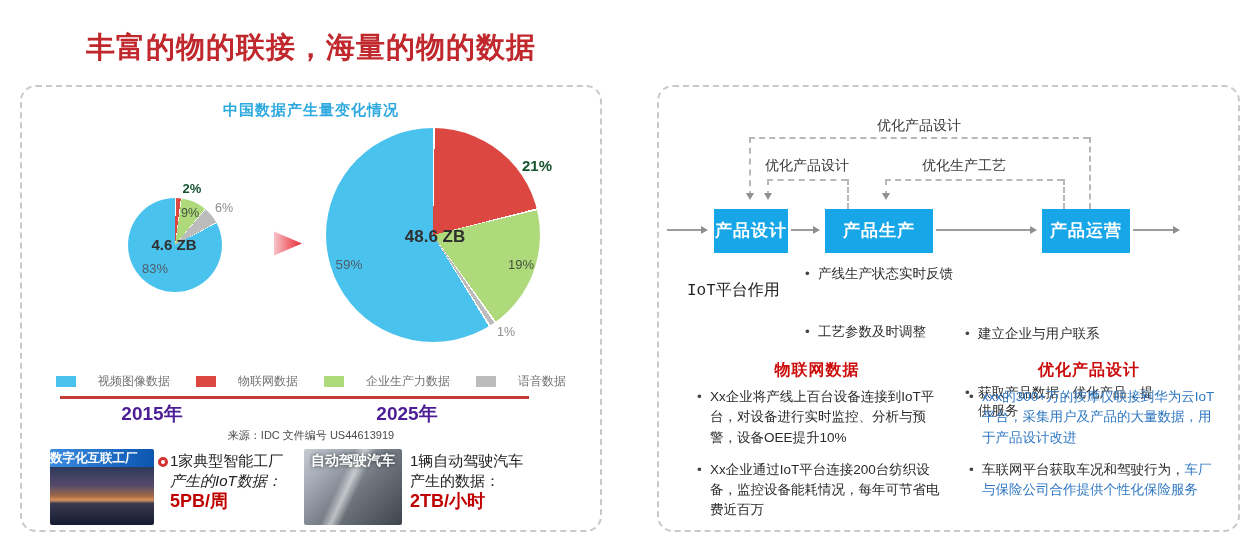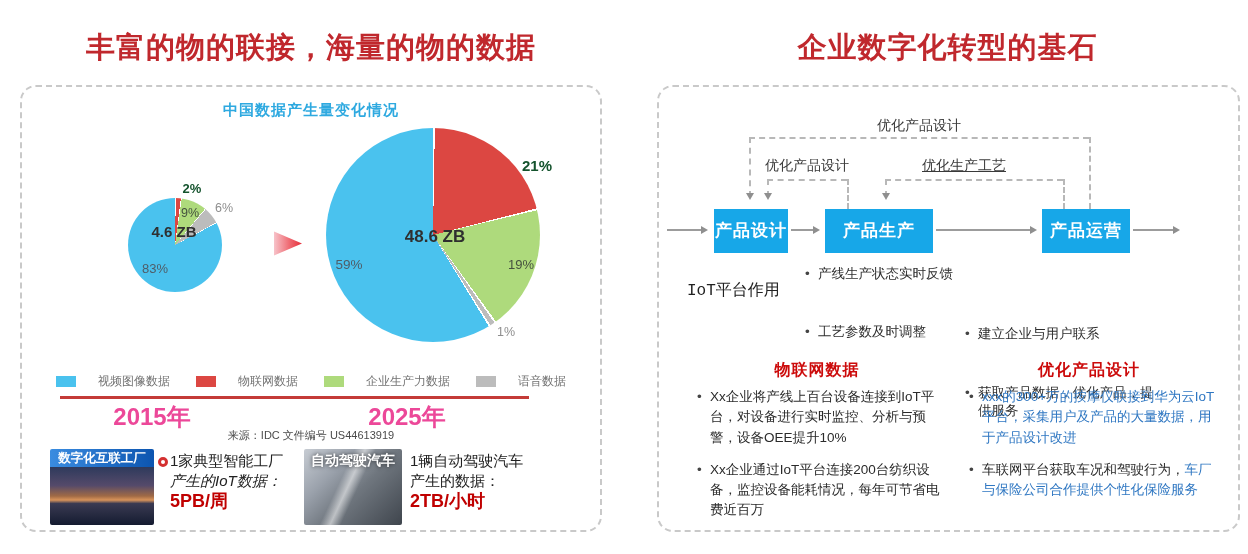--- a/index.html
+++ b/index.html
@@ -14,24 +14,24 @@
   .plabel{position:absolute;transform:translate(-50%,-50%);font-size:13px;color:#4f5d68;white-space:nowrap;}
   .plabel.red{color:#14532d;font-weight:bold;}
   .plabel.grey{color:#8e8e8e;font-size:12.5px;}
   .plabel.dark{color:#45523f;}
   .ctr{position:absolute;transform:translate(-50%,-50%);font-weight:bold;color:#2f2f2f;white-space:nowrap;}
   .grow-arrow{position:absolute;background:linear-gradient(90deg,#f7c3ca 0%,#ef6a72 55%,#e6303c 100%);clip-path:polygon(0 6%,100% 50%,0 94%);}
   .legend{position:absolute;left:0;width:100%;display:flex;justify-content:center;gap:26px;}
   .legend-item{display:flex;align-items:center;gap:22px;font-size:12px;color:#737373;}
   .swatch{width:20px;height:11px;display:inline-block;}
   .redline{position:absolute;height:3px;background:#c43b38;}
-  .year{position:absolute;width:90px;text-align:center;font-size:24px;font-weight:bold;color:#ec4899;}
+  .year{position:absolute;width:90px;text-align:center;font-size:19px;font-weight:bold;color:#4c1d95;}
   .source{position:absolute;left:0;width:100%;text-align:center;font-size:11px;color:#4a4a4a;}
   .thumb{position:absolute;border-radius:2px;overflow:hidden;}
-  .thumb .banner{height:26px;line-height:18px;text-align:center;color:#fff;font-weight:bold;font-size:12.5px;background:linear-gradient(90deg,#3a8ce0,#0c55b0);white-space:nowrap;}
+  .thumb .banner{height:26px;line-height:18px;text-align:left;color:#fff;font-weight:bold;font-size:12.5px;background:linear-gradient(90deg,#3a8ce0,#0c55b0);white-space:nowrap;}
   .photo-factory{position:absolute;left:0;right:0;top:18px;bottom:0;background:linear-gradient(180deg,#2e3a5c 0%,#554a6a 32%,#a06a45 50%,#d8935a 57%,#3a3a52 63%,#141b30 100%);}
   .photo-car{position:absolute;inset:0;background:linear-gradient(135deg,#c7ccd3 0%,#9aa1ab 30%,#70777f 55%,#3f454d 100%);}
   .photo-car::after{content:"";position:absolute;inset:0;background:linear-gradient(115deg,transparent 38%,rgba(255,255,255,.55) 46%,transparent 54%);}
   .thumb .overlay-label{position:absolute;top:3px;left:0;width:100%;text-align:center;color:#fff;font-weight:bold;font-size:14px;text-shadow:0 0 4px rgba(0,0,0,.7);white-space:nowrap;}
   .card-text{position:absolute;font-size:15px;color:#222;line-height:20px;white-space:nowrap;}
   .card-text .val{font-size:18px;font-weight:bold;color:#c00000;}
   .dot-ring{display:inline-block;width:10px;height:10px;border-radius:50%;border:3px solid #d43030;background:#fff;box-sizing:border-box;margin-right:2px;vertical-align:-1px;}
   
   .flow-label{position:absolute;font-size:14px;color:#3a3a3a;text-align:center;white-space:nowrap;}
   .dash-h{position:absolute;height:0;border-top:2px dashed #b8b8b8;}
@@ -48,32 +48,31 @@
   .col-body{position:absolute;width:254px;font-size:13.5px;line-height:1.5;}
   .seg-dark{color:#2b2b2b;}
   .seg-blue{color:#2f77c2;}
 </style>
 </head>
 <body>
 
 <div class="stage">
 
   <div class="abs sec-title" style="left:20px;top:28px;width:582px;">丰富的物的联接，海量的物的数据</div>
-  <div class="abs sec-title" style="left:657px;top:28px;width:581px;">企业数字化转型的基石</div>
 
   <div class="panel" style="left:20px;top:85px;width:578px;height:443px;">
 
     <div class="abs chart-title" style="top:14px;">中国数据产生量变化情况</div>
 
     <div class="pie" style="left: 106px; top: 111px; width: 94px; height: 94px; background: conic-gradient(rgb(255, 255, 255) 0deg, rgb(255, 255, 255) 1deg, rgb(220, 71, 66) 1deg, rgb(220, 71, 66) 7.2deg, rgb(255, 255, 255) 7.2deg, rgb(255, 255, 255) 8.2deg, rgb(174, 218, 124) 8.2deg, rgb(174, 218, 124) 39.6deg, rgb(255, 255, 255) 39.6deg, rgb(255, 255, 255) 40.6deg, rgb(188, 188, 188) 40.6deg, rgb(188, 188, 188) 61.2deg, rgb(255, 255, 255) 61.2deg, rgb(255, 255, 255) 62.2deg, rgb(74, 194, 238) 62.2deg, rgb(74, 194, 238) 360deg);"></div>
     <div class="plabel red" style="left:170px;top:101px;font-size:13px;">2%</div>
     <div class="plabel dark" style="left:168px;top:126px;font-size:12.5px;">9%</div>
     <div class="plabel grey" style="left:202px;top:121px;">6%</div>
     <div class="plabel" style="left:133px;top:181px;">83%</div>
-    <div class="ctr" style="left:152px;top:144px;font-size:15px;">4.6 ZB</div>
+    <div class="ctr" style="left:152px;top:157px;font-size:15px;">4.6 ZB</div>
 
     <div class="grow-arrow" style="left:252px;top:143px;width:28px;height:27px;"></div>
 
     <div class="pie" style="left: 304px; top: 41px; width: 214px; height: 214px; background: conic-gradient(rgb(255, 255, 255) 0deg, rgb(255, 255, 255) 1deg, rgb(220, 71, 66) 1deg, rgb(220, 71, 66) 75.6deg, rgb(255, 255, 255) 75.6deg, rgb(255, 255, 255) 76.6deg, rgb(174, 218, 124) 76.6deg, rgb(174, 218, 124) 144deg, rgb(255, 255, 255) 144deg, rgb(255, 255, 255) 145deg, rgb(188, 188, 188) 145deg, rgb(188, 188, 188) 147.6deg, rgb(255, 255, 255) 147.6deg, rgb(255, 255, 255) 148.6deg, rgb(74, 194, 238) 148.6deg, rgb(74, 194, 238) 360deg);"></div>
     <div class="plabel red" style="left:515px;top:78px;font-size:15px;">21%</div>
     <div class="plabel dark" style="left:499px;top:177px;">19%</div>
     <div class="plabel grey" style="left:484px;top:245px;">1%</div>
     <div class="plabel" style="left:327px;top:177px;font-size:13.5px;">59%</div>
     <div class="ctr" style="left:413px;top:150px;font-size:17px;">48.6 ZB</div>
 
@@ -119,21 +118,21 @@
       <div>1辆自动驾驶汽车</div>
       <div>产生的数据：</div>
       <div class="val">2TB/小时</div>
     </div>
   </div>
 
   <div class="panel" style="left:657px;top:85px;width:579px;height:443px;">
 
     <div class="flow-label" style="left:90px;top:30px;width:340px;">优化产品设计</div>
     <div class="flow-label" style="left:68px;top:70px;width:160px;">优化产品设计</div>
-    <div class="flow-label" style="left:225px;top:70px;width:160px;text-decoration:underline;">优化生产工艺</div>
+    <div class="flow-label" style="left:225px;top:70px;width:160px;">优化生产工艺</div>
 
     <div class="dash-h" style="left:90px;top:50px;width:340px;"></div>
     <div class="dash-v head-d" style="left:90px;top:50px;height:60px;"></div>
     <div class="dash-v" style="left:430px;top:50px;height:72px;"></div>
 
     <div class="dash-h" style="left:108px;top:92px;width:80px;"></div>
     <div class="dash-v head-d" style="left:108px;top:92px;height:18px;"></div>
     <div class="dash-v" style="left:188px;top:92px;height:30px;"></div>
 
     <div class="dash-h" style="left:226px;top:92px;width:178px;"></div>

